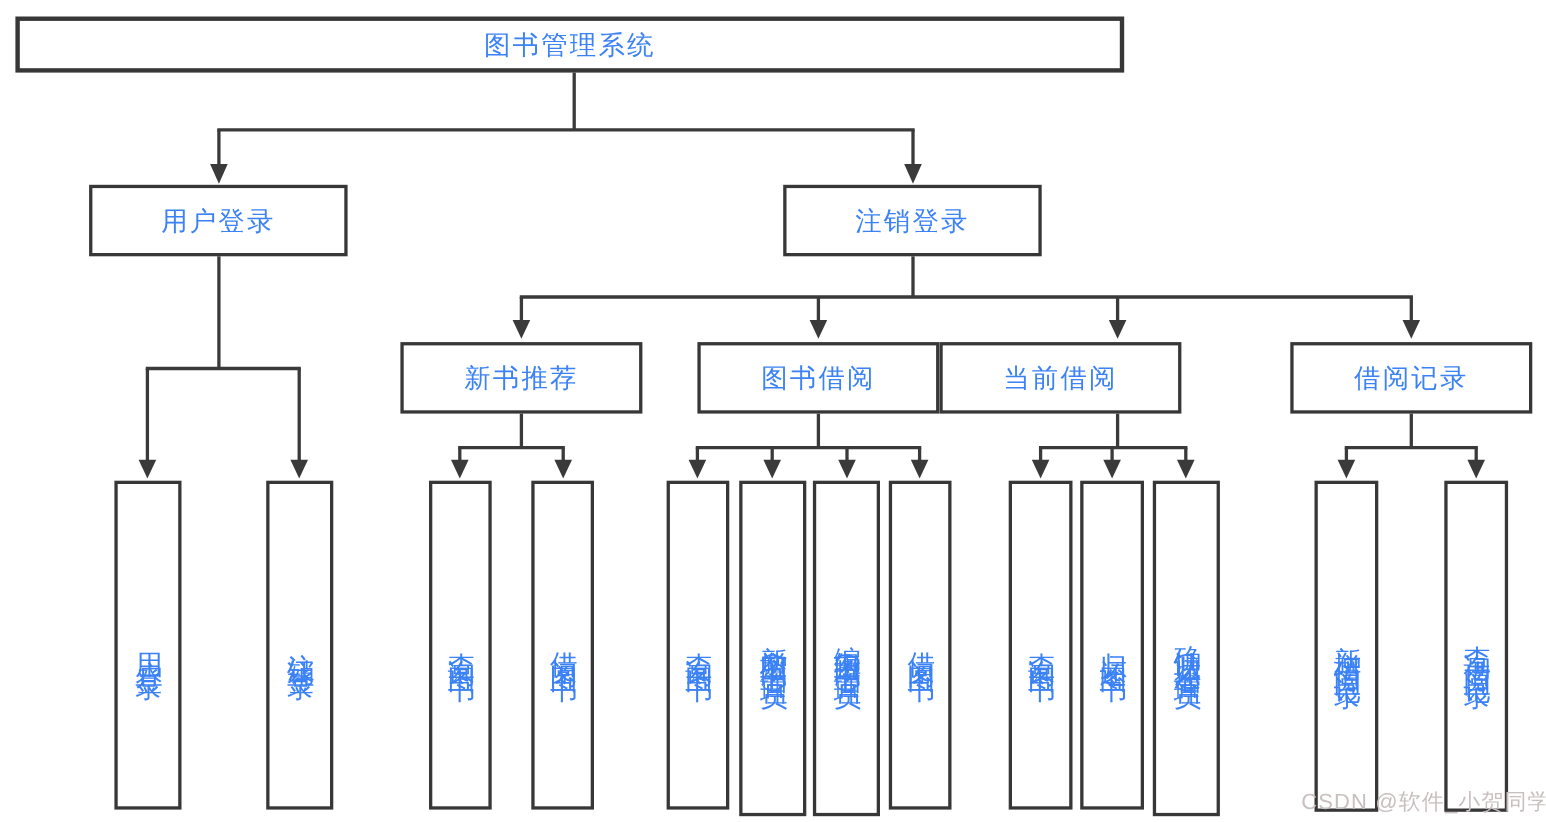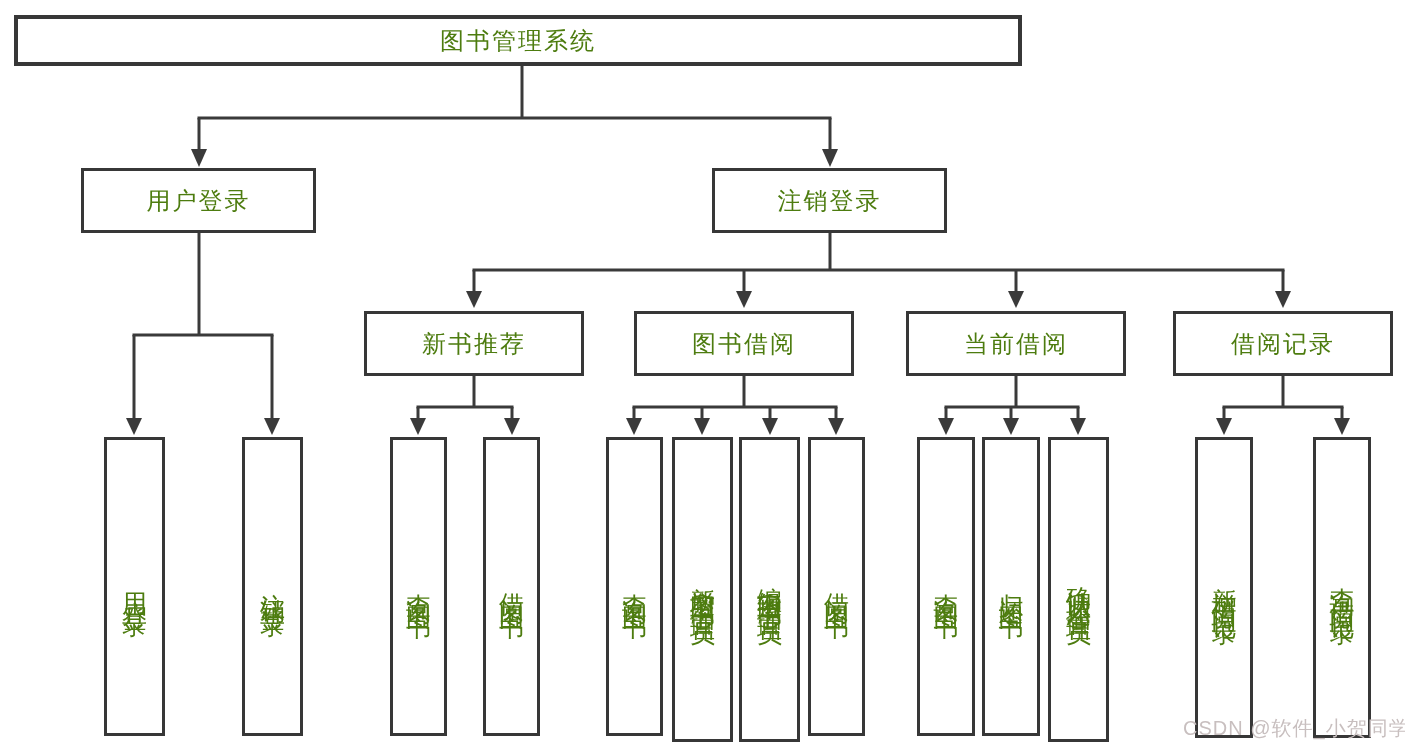--- a/index.html
+++ b/index.html
@@ -3,21 +3,21 @@
 <meta charset="utf-8">
 <style>
   html, body { margin:0; padding:0; background:#ffffff; }
   #canvas {
     position:relative; width:1405px; height:747px; background:#ffffff;
     font-family:"Liberation Sans", sans-serif; overflow:hidden;
   }
   svg.wires { position:absolute; left:0; top:0; z-index:0; }
   .box {
     position:absolute; box-sizing:border-box; background:#ffffff;
-    border:3px solid #373737; color:#4d7c0f; z-index:1;
+    border:3px solid #373737; color:#3b82f6; z-index:1;
     display:flex; align-items:center; justify-content:center;
   }
   .hbox { font-size:24px; letter-spacing:2px; white-space:nowrap; }
   .root { border-width:4px; left:14px; top:15px; width:1008px; height:51px; }
   .lvl2 { top:168px; height:65px; width:235px; }
   .lvl3 { top:311px; height:65px; width:220px; }
   .vbox { top:437px; height:299px; font-size:25px; }
   .vbox span {
     writing-mode:vertical-rl; text-orientation:mixed;
     letter-spacing:7px; line-height:1;
@@ -108,21 +108,21 @@
   <div class="box hbox lvl2" style="left:712px;">
     <span>注销登录</span>
   </div>
 
   <div class="box hbox lvl3" style="left:634px;">
     <span>图书借阅</span>
   </div>
   <div class="box hbox lvl3" style="left:364px;">
     <span>新书推荐</span>
   </div>
-  <div class="box hbox lvl3" style="left:906px;text-align:right;">
+  <div class="box hbox lvl3" style="left:854px;text-align:right;">
     <span>当前借阅</span>
   </div>
   <div class="box hbox lvl3" style="left:1173px;">
     <span>借阅记录</span>
   </div>
 
   <div class="box vbox" style="left:104px; width:61px;">
     <span>用户登录</span>
   </div>
   <div class="box vbox" style="left:242px; width:61px;">

